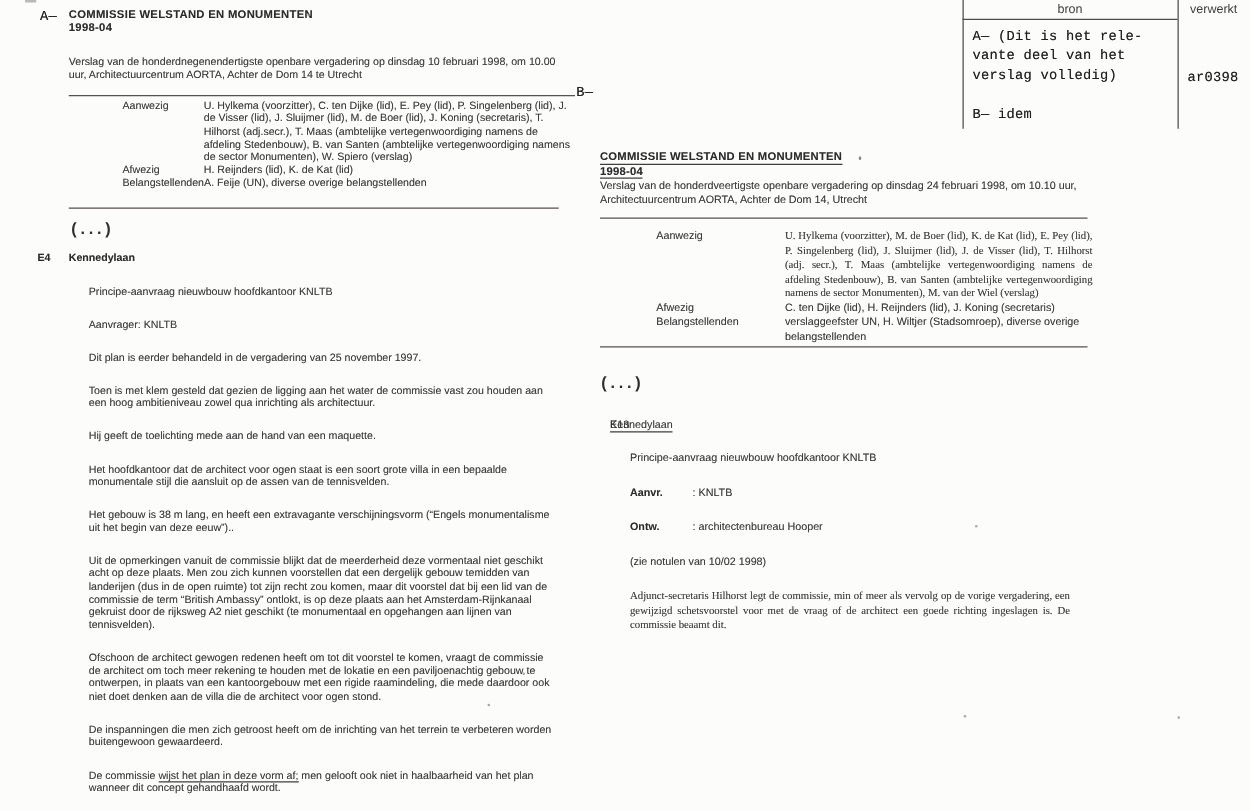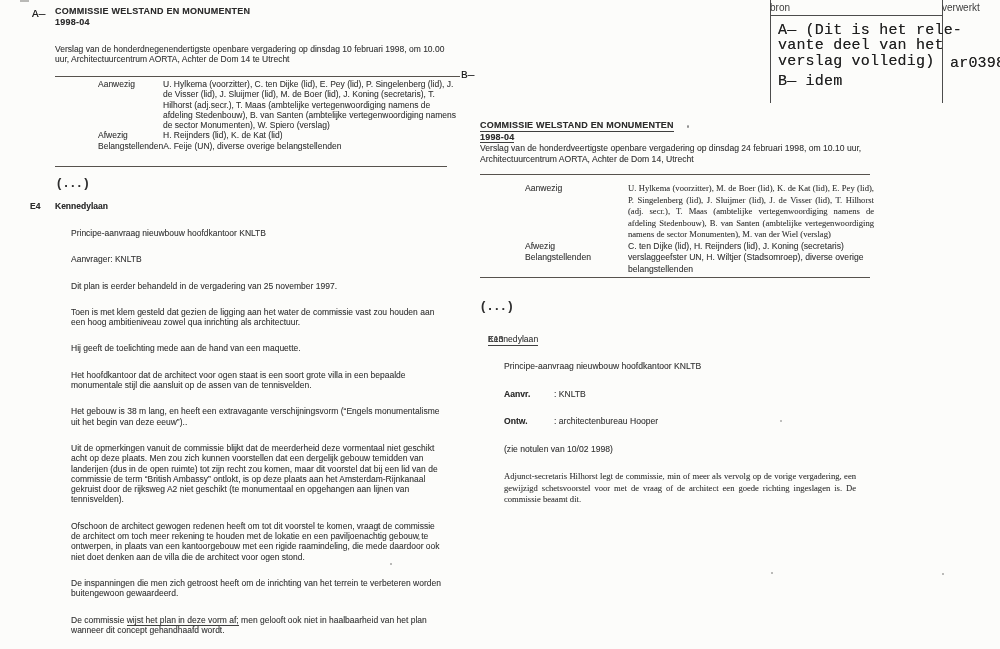--- a/index.html
+++ b/index.html
@@ -23,30 +23,30 @@
   .att-row{display:flex;}
   .att-label{min-width:65px;white-space:nowrap;margin-left:43px;}
   .rd .att-label{min-width:103px;}
   .just{text-align:justify;font-family:Liberation Serif, serif;}
   .ellipsis{font-size:13px;font-weight:bold;letter-spacing:3px;color:#2e2e2e;}
   .para{margin:16px;}
   .field-label{display:inline-block;width:50px;}
   
   .tw{
     font-family:"Liberation Mono", monospace;
-    font-size:15px;line-height:15.3px;
+    font-size:11px;line-height:15.3px;
     color:#1f1f1f;letter-spacing:0.2px;
     text-shadow:0 0 0.5px rgba(0,0,0,0.55);
     white-space:nowrap;
   }
   .mark{font-size:11px;}
   
   .vline{position:absolute;width:1px;background:#4c4c4c;}
   .hline{position:absolute;height:1px;background:#4c4c4c;}
-  .th{position:absolute;font-size:10px;color:#3d3d3d;}
+  .th{position:absolute;font-size:10px;color:#3d3d3d;text-align:center;}
   
   .speck{position:absolute;background:#8a8a8a;border-radius:50%;}
 </style>
 </head>
 <body>
 
 <div class="page">
 
   <div class="abs tw mark" style="left:32px;top:7px">A—</div>
   <div class="abs tw mark" style="left:461px;top:68px">B—</div>
@@ -54,21 +54,21 @@
   <div>
     <div class="vline" style="left:770px;top:0;height:103px"></div>
     <div class="vline" style="left:942px;top:0;height:103px"></div>
     <div class="hline" style="left:770px;top:15px;width:172px"></div>
     <div class="th" style="left:770px;top:2px;width:172px">bron</div>
     <div class="th" style="left:942px;top:2px;width:58px">verwerkt</div>
     <div class="abs tw" style="left:778px;top:23px">
       <div>A— (Dit is het rele-</div>
       <div>vante deel van het</div>
       <div>verslag volledig)</div>
-      <div style="margin-top:5px">B— idem</div>
+      <div style="margin-top:16px">B— idem</div>
     </div>
     <div class="abs tw" style="left:950px;top:56px">ar0398</div>
   </div>
 
   <div>
     <div class="abs doc" style="left:55px;top:6px">
       <div class="ld-title b">COMMISSIE WELSTAND EN MONUMENTEN</div>
       <div class="ld-title b">1998-04</div>
     </div>
 

